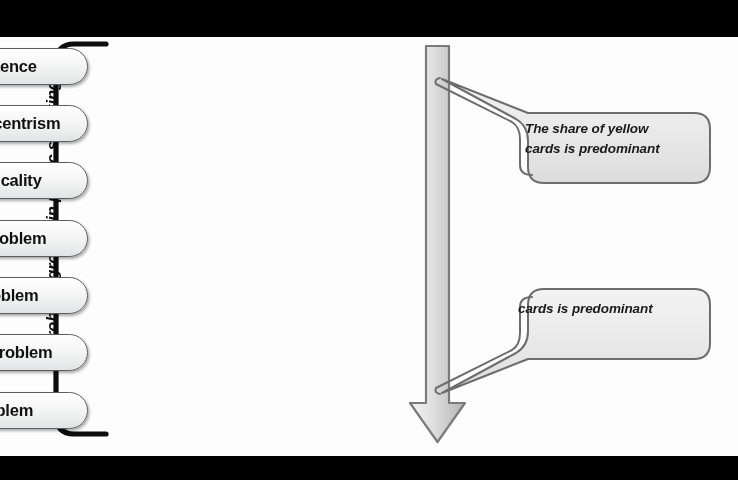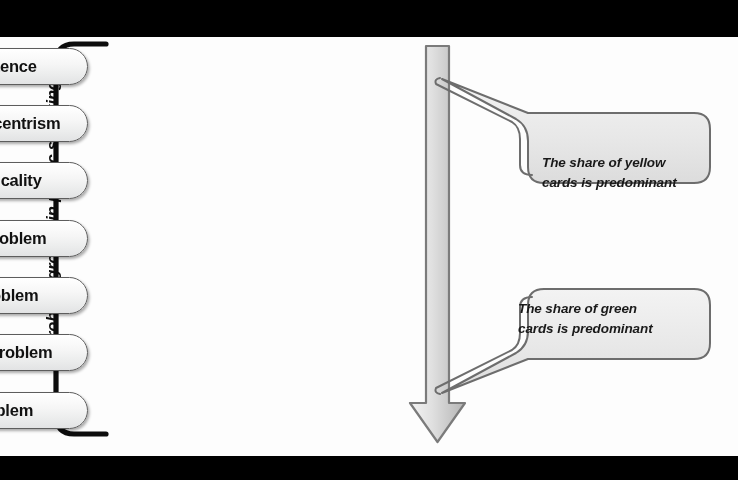--- a/index.html
+++ b/index.html
@@ -108,21 +108,21 @@
   .callout-text {
     position: absolute;
     width: 190px;
     font-size: 13.5px;
     font-weight: bold;
     font-style: italic;
     color: #1a1a1a;
     line-height: 20px;
     letter-spacing: -0.1px;
   }
-  #callout-text-0 { left: 542px; top: 82px; margin-top: 34px; }
+  #callout-text-0 { left: 525px; top: 82px; }
   #callout-text-1 { left: 518px; top: 262px; }
   .callout-text .ln { display: block; }
 </style>
 </head>
 <body>
 
 <div id="canvas">
 
   <div class="bar" id="bar-top"></div>
 
@@ -190,20 +190,19 @@
         <linearGradient id="calloutGrad1" x1="0" y1="0" x2="0" y2="1">
           <stop offset="0%" stop-color="#f3f3f3"></stop>
           <stop offset="55%" stop-color="#e8e8e8"></stop>
           <stop offset="100%" stop-color="#dcdcdc"></stop>
         </linearGradient>
       </defs>
       <path d="M22 148 L96 108 Q108 101 108 86 L108 60 Q108 44 124 44 L274 44 Q290 44 290 60 L290 98 Q290 114 274 114 L108 114 Z" fill="url(#calloutGrad1)" stroke="#6d6d6d" stroke-width="2" stroke-linejoin="round"></path>
       <path d="M20 149 Q14 148 16 143 L92 105 Q100 100 100 88 L100 62 Q100 52 112 52" fill="none" stroke="#6d6d6d" stroke-width="2" stroke-linejoin="round" stroke-linecap="round"></path>
     </svg>
     <div class="callout-text" id="callout-text-1">
-      <span class="ln">The share of green</span>
       <span class="ln">cards is predominant</span>
     </div>
 
   </div>
 
   <div class="bar" id="bar-bottom"></div>
 </div>
 
 </body></html>

